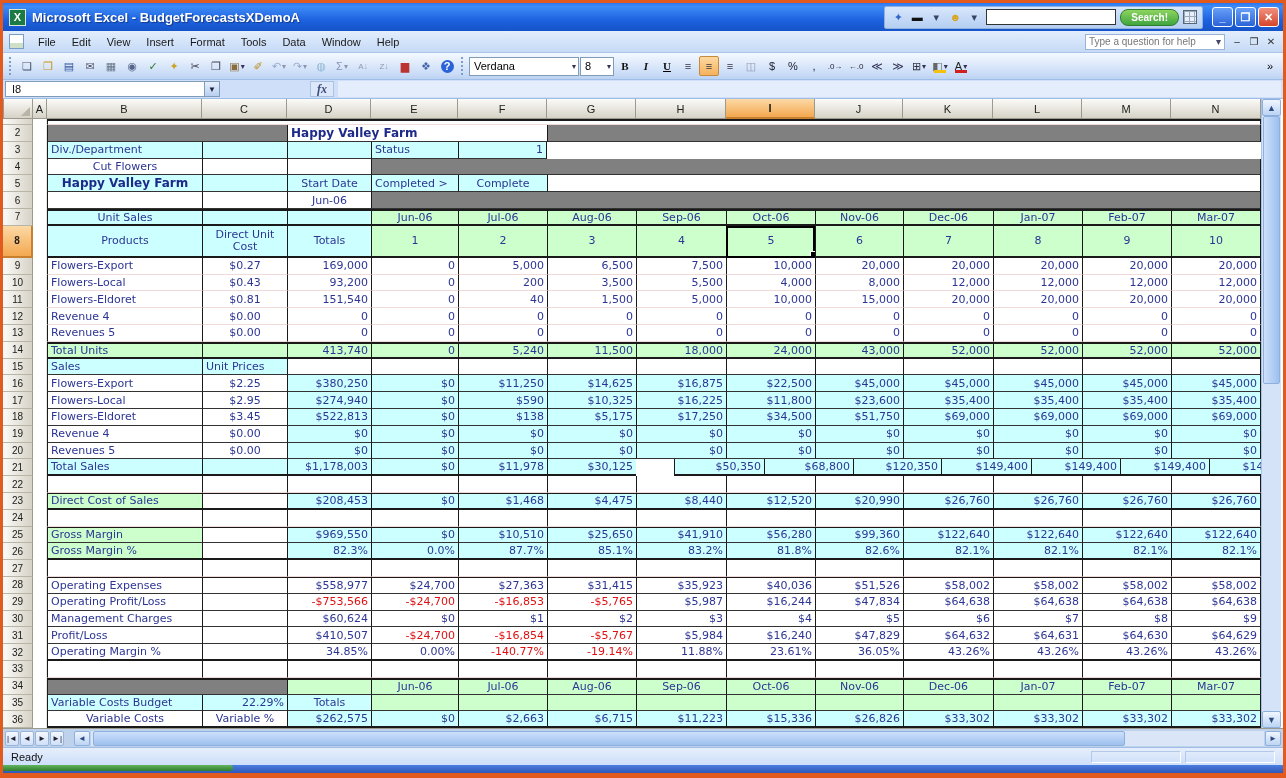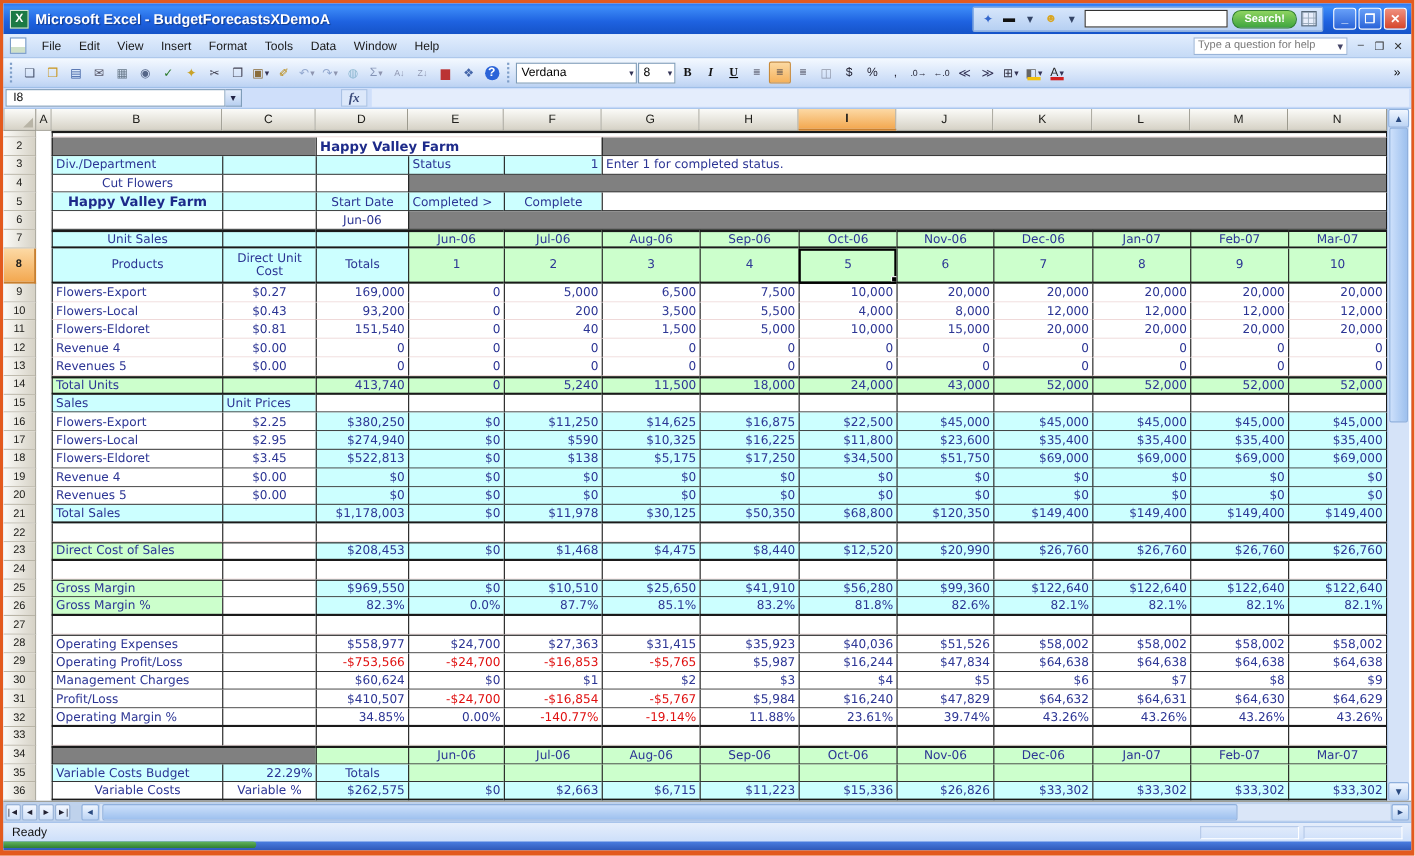--- a/index.html
+++ b/index.html
@@ -356,21 +356,20 @@
               <div class="cell bg-gy al-l" style="width: 714px;"></div>
             </div>
             <div class="grow b1">
               <div class="rh">3</div>
               <div class="colA"></div>
               <div class="cell bg-cy al-l" style="width: 155px;">Div./Department</div>
               <div class="cell bg-cy al-l" style="width: 85px;"></div>
               <div class="cell bg-cy al-l" style="width: 84px;"></div>
               <div class="cell bg-cy al-l" style="width: 87px;">Status</div>
               <div class="cell bg-cy al-r" style="width: 89px;">1</div>
-              <div class="cell bg-w al-l" style="width: 714px;">Enter 1 for completed status.</div>
             </div>
             <div class="grow b1">
               <div class="rh">4</div>
               <div class="colA"></div>
               <div class="cell bg-w al-c" style="width: 155px;">Cut Flowers</div>
               <div class="cell bg-w al-l" style="width: 85px;"></div>
               <div class="cell bg-w al-l" style="width: 84px;"></div>
               <div class="cell bg-gy al-l" style="width: 890px;"></div>
             </div>
             <div class="grow b1">
@@ -631,21 +630,21 @@
             </div>
             <div class="grow b2">
               <div class="rh">21</div>
               <div class="colA"></div>
               <div class="cell bg-cy al-l" style="width: 155px;">Total Sales</div>
               <div class="cell bg-cy al-l" style="width: 85px;"></div>
               <div class="cell bg-cy al-r" style="width: 84px;">$1,178,003</div>
               <div class="cell bg-cy al-r" style="width: 87px;">$0</div>
               <div class="cell bg-cy al-r" style="width: 89px;">$11,978</div>
               <div class="cell bg-cy al-r" style="width: 89px;">$30,125</div>
-              <div class="cell bg-cy al-r" style="width: 90px;">$50,350</div>
+              <div class="cell bg-cy al-r" style="width: 90px; margin-left: 38px;">$50,350</div>
               <div class="cell bg-cy al-r" style="width: 89px;">$68,800</div>
               <div class="cell bg-cy al-r" style="width: 88px;">$120,350</div>
               <div class="cell bg-cy al-r" style="width: 90px;">$149,400</div>
               <div class="cell bg-cy al-r" style="width: 89px;">$149,400</div>
               <div class="cell bg-cy al-r" style="width: 89px;">$149,400</div>
               <div class="cell bg-cy al-r" style="width: 90px;">$149,400</div>
             </div>
             <div class="grow">
               <div class="rh">22</div>
               <div class="colA"></div>
@@ -820,21 +819,21 @@
               <div class="rh">32</div>
               <div class="colA"></div>
               <div class="cell bg-w al-l" style="width: 155px;">Operating Margin %</div>
               <div class="cell bg-w al-l" style="width: 85px;"></div>
               <div class="cell bg-w al-r" style="width: 84px; padding-left: 48px;">34.85%</div>
               <div class="cell bg-w al-r" style="width: 87px;">0.00%</div>
               <div class="cell bg-w al-r neg" style="width: 89px;">-140.77%</div>
               <div class="cell bg-w al-r neg" style="width: 89px;">-19.14%</div>
               <div class="cell bg-w al-r" style="width: 90px;">11.88%</div>
               <div class="cell bg-w al-r" style="width: 89px;">23.61%</div>
-              <div class="cell bg-w al-r" style="width: 88px;">39.74%</div>
+              <div class="cell bg-w al-r" style="width: 88px;">36.05%</div>
               <div class="cell bg-w al-r" style="width: 90px;">43.26%</div>
               <div class="cell bg-w al-r" style="width: 89px;">43.26%</div>
               <div class="cell bg-w al-r" style="width: 89px;">43.26%</div>
               <div class="cell bg-w al-r" style="width: 90px;">43.26%</div>
             </div>
             <div class="grow">
               <div class="rh">33</div>
               <div class="colA"></div>
               <div class="cell bg-w al-l" style="width: 155px;"></div>
               <div class="cell bg-w al-l" style="width: 85px;"></div>

